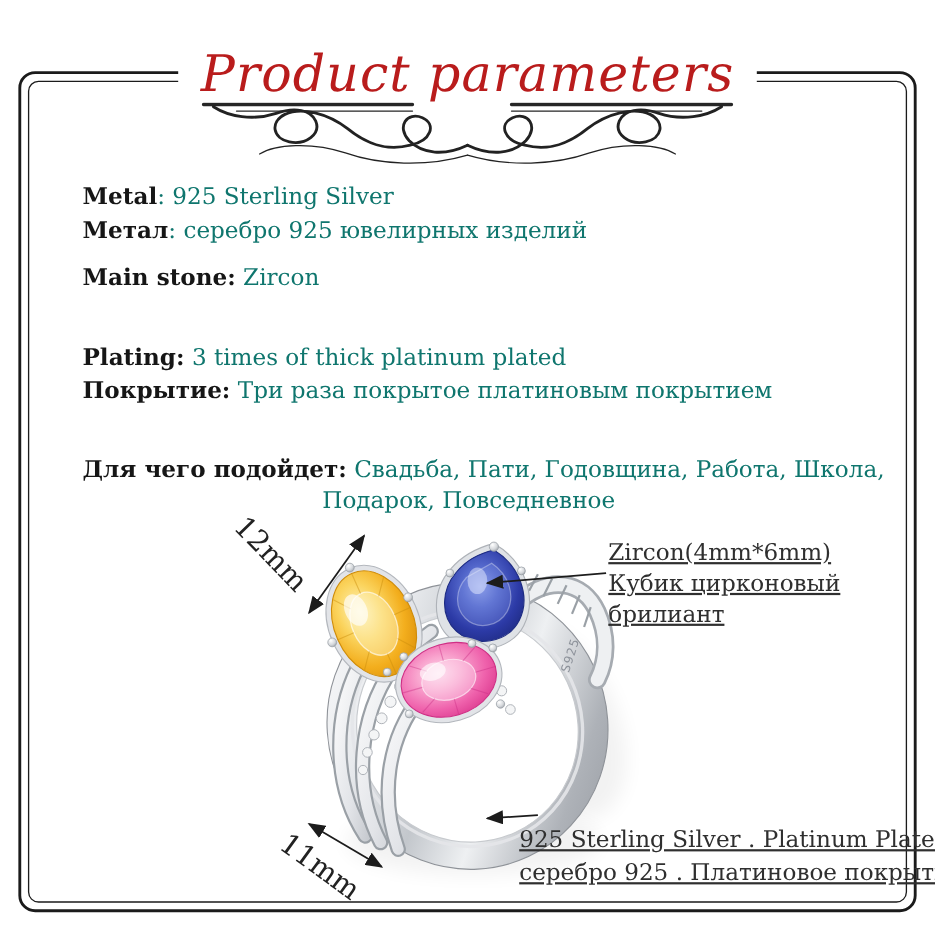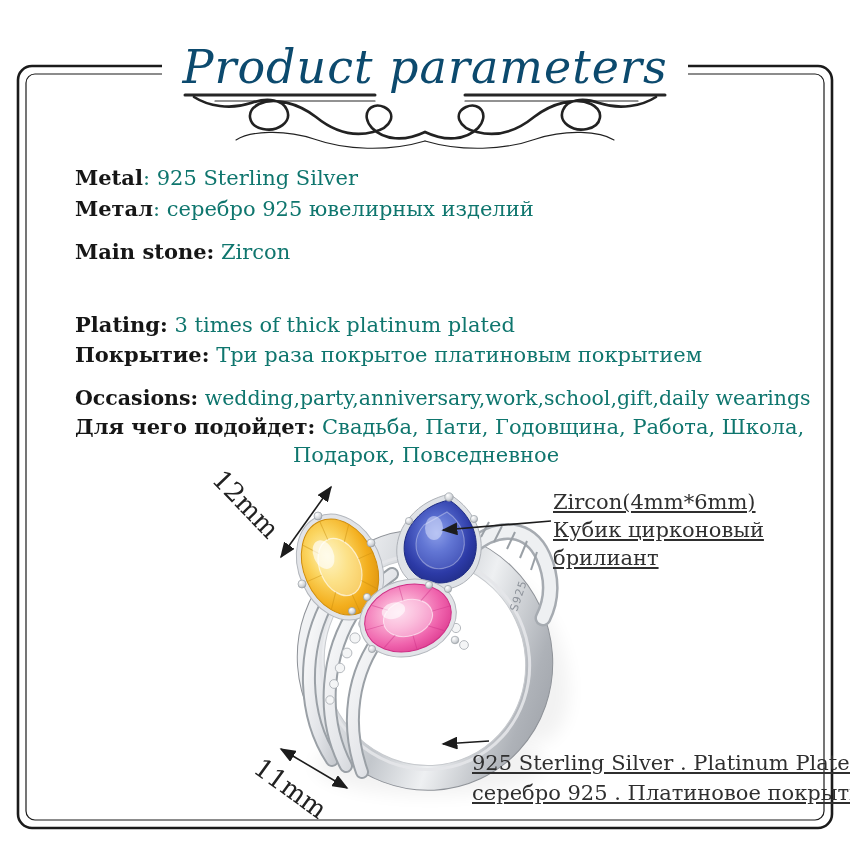--- a/index.html
+++ b/index.html
@@ -3,21 +3,21 @@
 <meta charset="utf-8">
 <style>
   html,body{margin:0;padding:0;background:#ffffff;}
   .stage{
     position:relative;width:850px;height:850px;background:#ffffff;
     font-family:"DejaVu Serif","Liberation Serif",serif;color:#3b3b3b;overflow:hidden;
   }
   .art{position:absolute;left:0;top:0;width:850px;height:850px;}
   .page-title{
     position:absolute;left:0;top:40px;width:850px;text-align:center;margin:0;
-    font-style:italic;font-weight:normal;font-size:46px;color:#0c4a6e;letter-spacing:1px;
+    font-style:italic;font-weight:normal;font-size:46px;color:#b91c1c;letter-spacing:1px;
   }
   .page-title span{background:#ffffff;padding:0 20px;display:inline-block;line-height:52px;}
   .param-line{position:absolute;left:75px;font-size:21px;line-height:28px;white-space:nowrap;}
   .param-line .lbl{font-weight:bold;color:#161616;}
   .param-line .val{color:#0f766e;text-align:right;}
   .l1{top:164px}.l2{top:195px}
   .l3{top:238px}.l4{top:268px}
   .l5{top:311px}.l6{top:341px}
   .l7{top:384px;font-size:20.5px}.l8{top:413px}.l9{top:441px;left:293px}
   .dim{position:absolute;font-size:26px;color:#222;transform-origin:0 0;white-space:nowrap;}
@@ -223,23 +223,20 @@
   </div>
   <div class="param-line l3">
     <span class="lbl">Main stone:</span><span class="val"> Zircon</span>
   </div>
   <div class="param-line l5">
     <span class="lbl">Plating:</span><span class="val"> 3 times of thick platinum plated</span>
   </div>
   <div class="param-line l6">
     <span class="lbl">Покрытие:</span><span class="val"> Три раза покрытое платиновым покрытием</span>
   </div>
-  <div class="param-line l7">
-    <span class="lbl">Occasions:</span><span class="val"> wedding,party,anniversary,work,school,gift,daily wearings</span>
-  </div>
   <div class="param-line l8">
     <span class="lbl">Для чего подойдет:</span><span class="val"> Свадьба, Пати, Годовщина, Работа, Школа,</span>
   </div>
   <div class="param-line l9">
     <span class="val">Подарок, Повседневное</span>
   </div>
 
   <div class="dim dim12">12mm</div>
   <div class="dim dim11">11mm</div>
 

